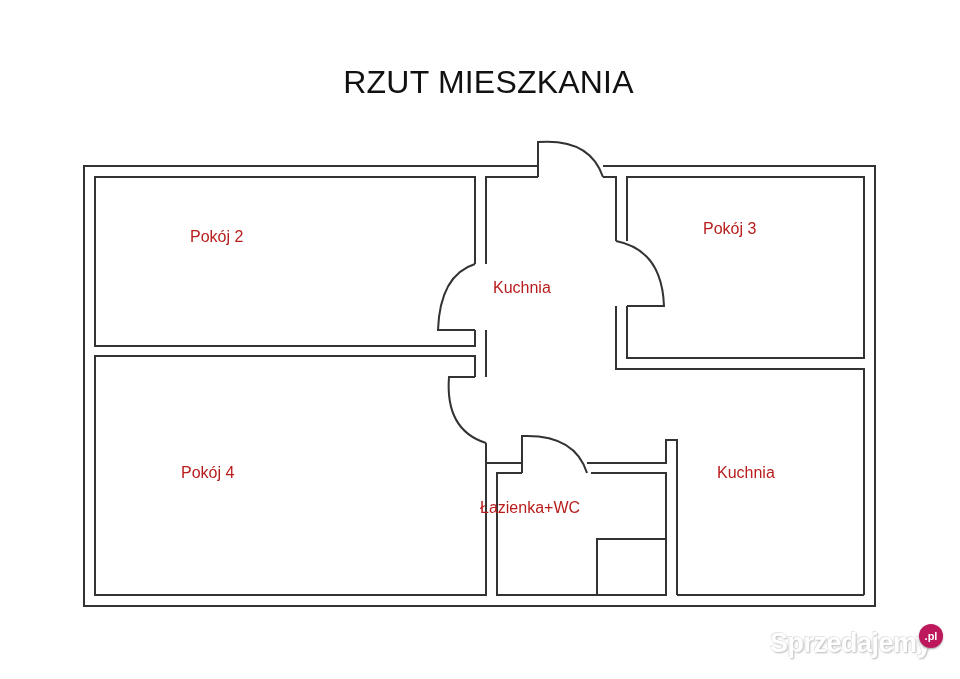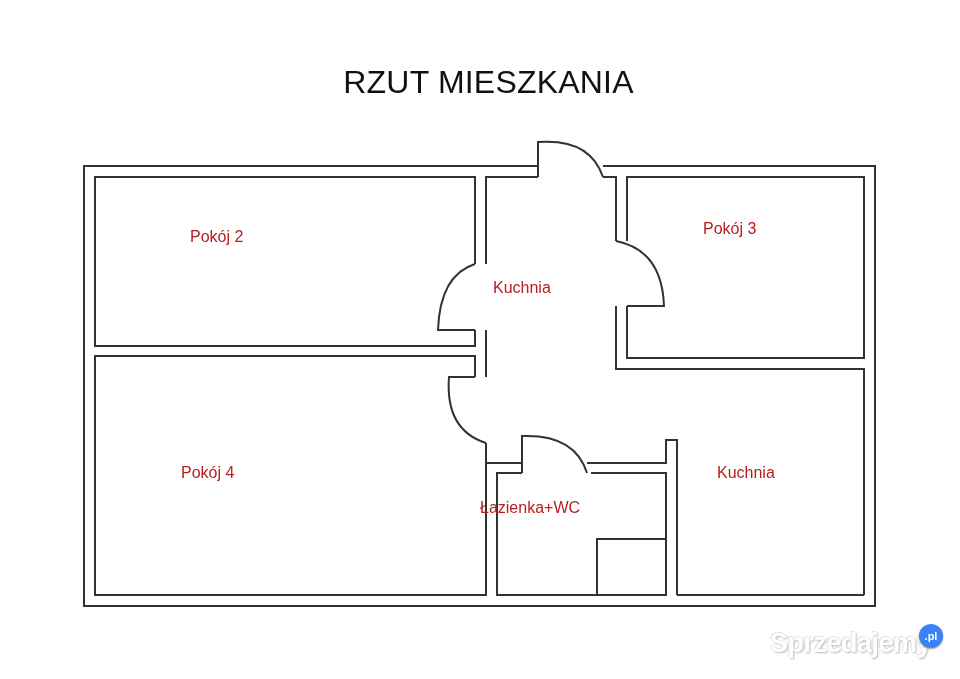--- a/index.html
+++ b/index.html
@@ -1,21 +1,21 @@
 <!DOCTYPE html>
 <html><head>
   <meta charset="utf-8">
   <style>
     html, body { margin: 0; padding: 0; background: #ffffff; }
     body { width: 960px; height: 679px; position: relative; overflow: hidden; font-family: "Liberation Sans", sans-serif; }
     .title { position: absolute; left: 0; width: 977px; top: 64px; text-align: center; font-size: 32px; color: #111111; letter-spacing: 0.2px; }
     svg.plan { position: absolute; left: 0; top: 0; }
     .room-label { position: absolute; font-size: 16px; color: #b91c1c; white-space: nowrap; }
     .watermark { position: absolute; left: 770px; top: 628px; font-size: 27px; font-weight: bold; color: #ffffff; text-shadow: 1px 1px 2px #b8b8b8, -1px -1px 0 #e6e6e6; letter-spacing: -0.5px; }
-    .wm-badge { position: absolute; left: 919px; top: 624px; width: 24px; height: 24px; border-radius: 50%; background: #3b82f6; color: #ffffff; font-size: 11px; font-weight: bold; text-align: center; line-height: 24px; box-shadow: 0 1px 2px #999; }
+    .wm-badge { position: absolute; left: 919px; top: 624px; width: 24px; height: 24px; border-radius: 50%; background: #be185d; color: #ffffff; font-size: 11px; font-weight: bold; text-align: center; line-height: 24px; box-shadow: 0 1px 2px #999; }
   </style>
 </head>
 <body>
 
 <div class="title">RZUT MIESZKANIA</div>
 
 <svg class="plan" width="960" height="679" viewBox="0 0 960 679">
   <g fill="none" stroke="#333333" stroke-width="2">
 
     <path d="M538,166 L84,166 L84,606 L875,606 L875,166 L603,166"></path>

